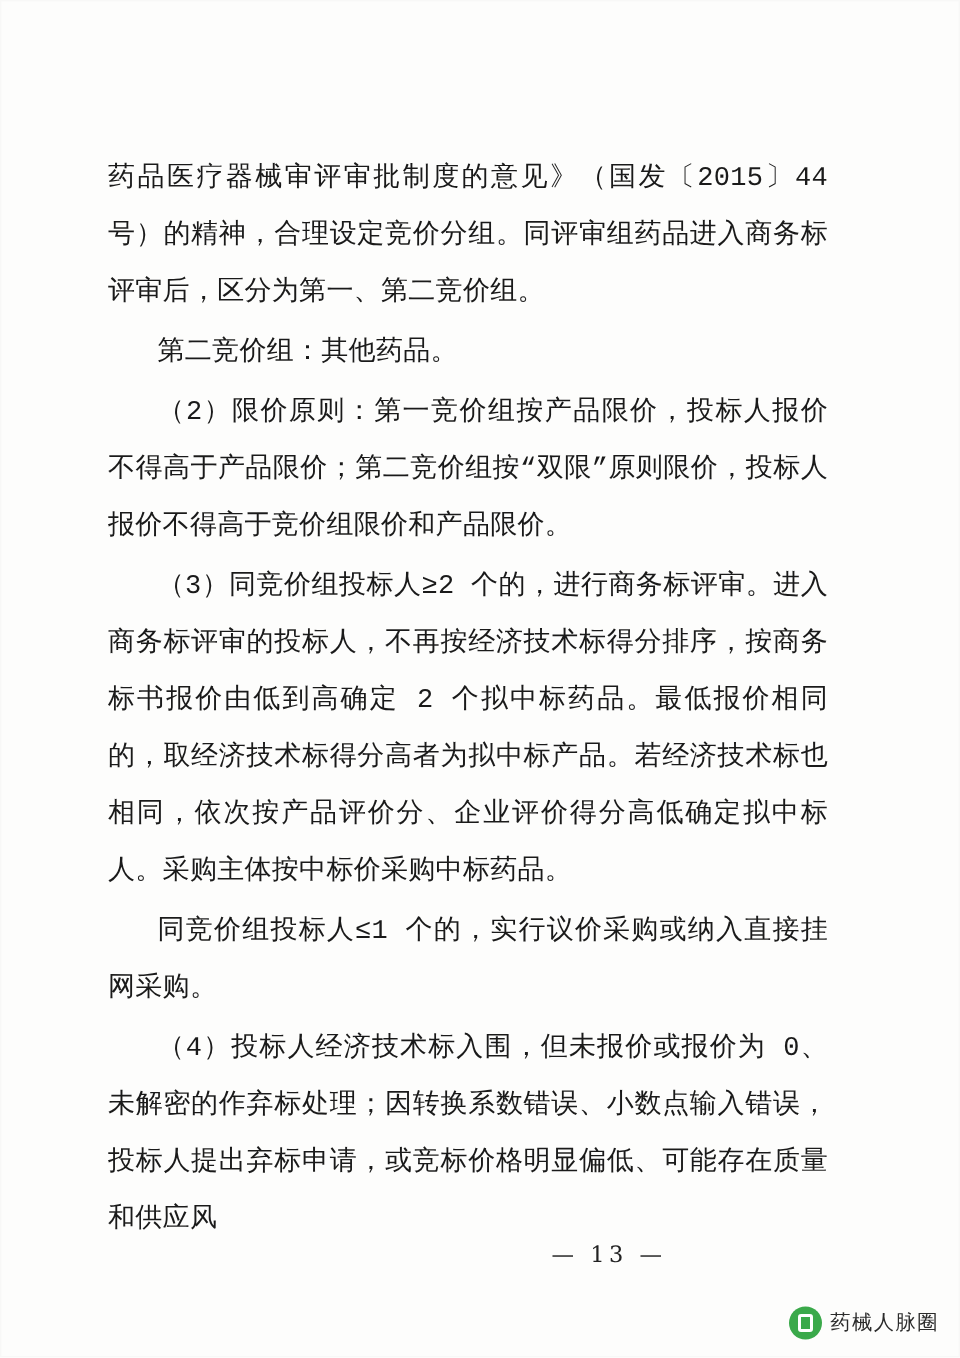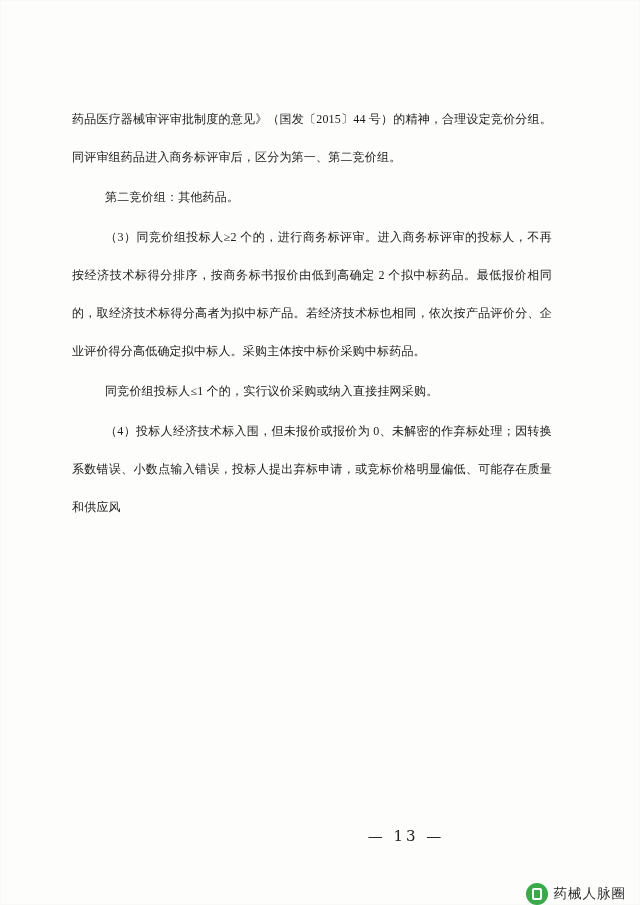--- a/index.html
+++ b/index.html
@@ -23,26 +23,26 @@
     background: #fdfdfc;
   }
   .content {
     position: absolute;
     top: 100px;
     left: 72px;
     width: 496px;
   }
   p.para {
     margin: 0 16px 2px 0;
-    font-size: 12px;
+    font-size: 18px;
     line-height: 38px;
     text-align: justify;
     text-justify: inter-ideograph;
     letter-spacing: 0.2px;
-    font-family: Liberation Serif, serif;
+    font-family: Liberation Mono, monospace;
   }
   p.indent {
     text-indent: 33px;
   }
   .footer {
     position: absolute;
     left: 0;
     top: 826px;
     width: 512px;
     text-align: center;
@@ -51,21 +51,21 @@
     font-size: 15px;
     letter-spacing: 3px;
     color: #222;
     display: inline-block;
     margin-left: 300px;
     font-family: "DejaVu Serif", "Liberation Serif", serif;
   }
   .watermark {
     position: absolute;
     right: 14px;
-    bottom: 0;
+    bottom: 12px;
     display: flex;
     align-items: center;
     gap: 6px;
   }
   .wm-badge {
     width: 22px;
     height: 22px;
     border-radius: 50%;
     background: #3aa94a;
     position: relative;
@@ -93,20 +93,21 @@
     pointer-events: none;
   }
 </style>
 </head>
 <body>
 
 <div class="page">
   <div class="content">
     <p class="para">药品医疗器械审评审批制度的意见》（国发〔2015〕44 号）的精神，合理设定竞价分组。同评审组药品进入商务标评审后，区分为第一、第二竞价组。</p>
     <p class="para indent">第二竞价组：其他药品。</p>
+    <p class="para indent">（2）限价原则：第一竞价组按产品限价，投标人报价不得高于产品限价；第二竞价组按“双限”原则限价，投标人报价不得高于竞价组限价和产品限价。</p>
     <p class="para indent">（3）同竞价组投标人≥2 个的，进行商务标评审。进入商务标评审的投标人，不再按经济技术标得分排序，按商务标书报价由低到高确定 2 个拟中标药品。最低报价相同的，取经济技术标得分高者为拟中标产品。若经济技术标也相同，依次按产品评价分、企业评价得分高低确定拟中标人。采购主体按中标价采购中标药品。</p>
     <p class="para indent">同竞价组投标人≤1 个的，实行议价采购或纳入直接挂网采购。</p>
     <p class="para indent">（4）投标人经济技术标入围，但未报价或报价为 0、未解密的作弃标处理；因转换系数错误、小数点输入错误，投标人提出弃标申请，或竞标价格明显偏低、可能存在质量和供应风</p>
   </div>
 
   <div class="footer">
     <span class="pagenum">— 13 —</span>
   </div>
 
   <div class="watermark">

